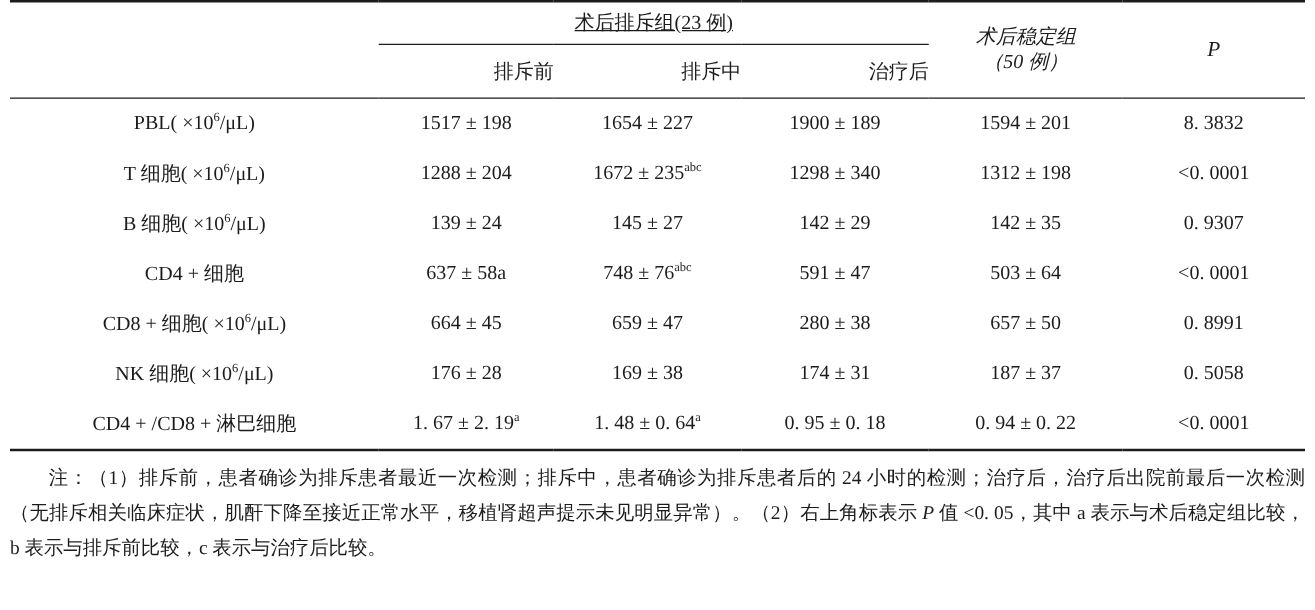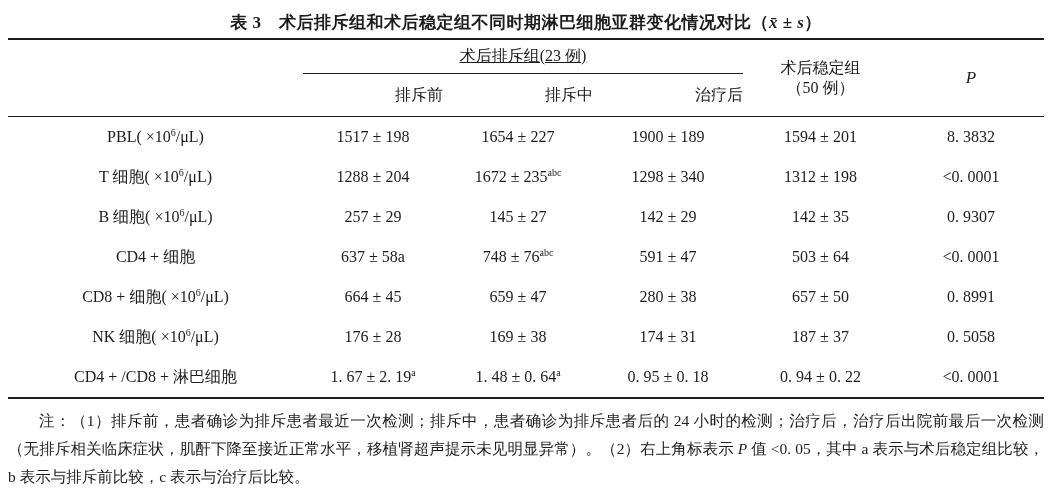--- a/index.html
+++ b/index.html
@@ -33,40 +33,37 @@
     text-align:center;
     vertical-align:middle;
     font-weight:normal;
     padding:0;
   }
   thead tr.group-row th{height:33px;}
   thead tr.sub-row th{height:42px;text-align:right;}
   th.spanner{border-bottom:1.3px solid #1c1c1c;text-decoration:underline;}
   .hdr-bottom{border-bottom:1.3px solid #1c1c1c;}
   th.p-col{font-style:italic;font-size:17px;}
-  .two-line{line-height:20px;}
+  .two-line{line-height:20px;font-style:italic;}
   tbody td{height:40px;}
   sup{font-size:10px;line-height:0;}
   .note{
     margin:8px 8px 0 8px;
     font-size:15.5px;
     line-height:28px;
     text-align:justify;
     text-indent:31px;
   }
   .note .p-italic{font-style:italic;}
 </style>
 </head>
 <body>
 
 <div class="page">
 
-  <div class="title">
-    <span>表 3　术后排斥组和术后稳定组不同时期淋巴细胞亚群变化情况对比（</span><span class="stat-italic">x̄ ± s</span><span>）</span>
-  </div>
 
   <table class="main">
     <colgroup>
       <col style="width:295px">
       <col style="width:140px">
       <col style="width:150px">
       <col style="width:150px">
       <col style="width:155px">
       <col style="width:146px">
     </colgroup>
@@ -98,21 +95,21 @@
         <tr>
           <td>T 细胞( ×10<sup>6</sup>/μL)</td>
           <td>1288 ± 204</td>
           <td>1672 ± 235<sup>abc</sup></td>
           <td>1298 ± 340</td>
           <td>1312 ± 198</td>
           <td>&lt;0. 0001</td>
         </tr>
         <tr>
           <td>B 细胞( ×10<sup>6</sup>/μL)</td>
-          <td>257 ± 29</td>
+          <td>139 ± 24</td>
           <td>145 ± 27</td>
           <td>142 ± 29</td>
           <td>142 ± 35</td>
           <td>0. 9307</td>
         </tr>
         <tr>
           <td>CD4 + 细胞</td>
           <td>637 ± 58a</td>
           <td>748 ± 76<sup>abc</sup></td>
           <td>591 ± 47</td>

